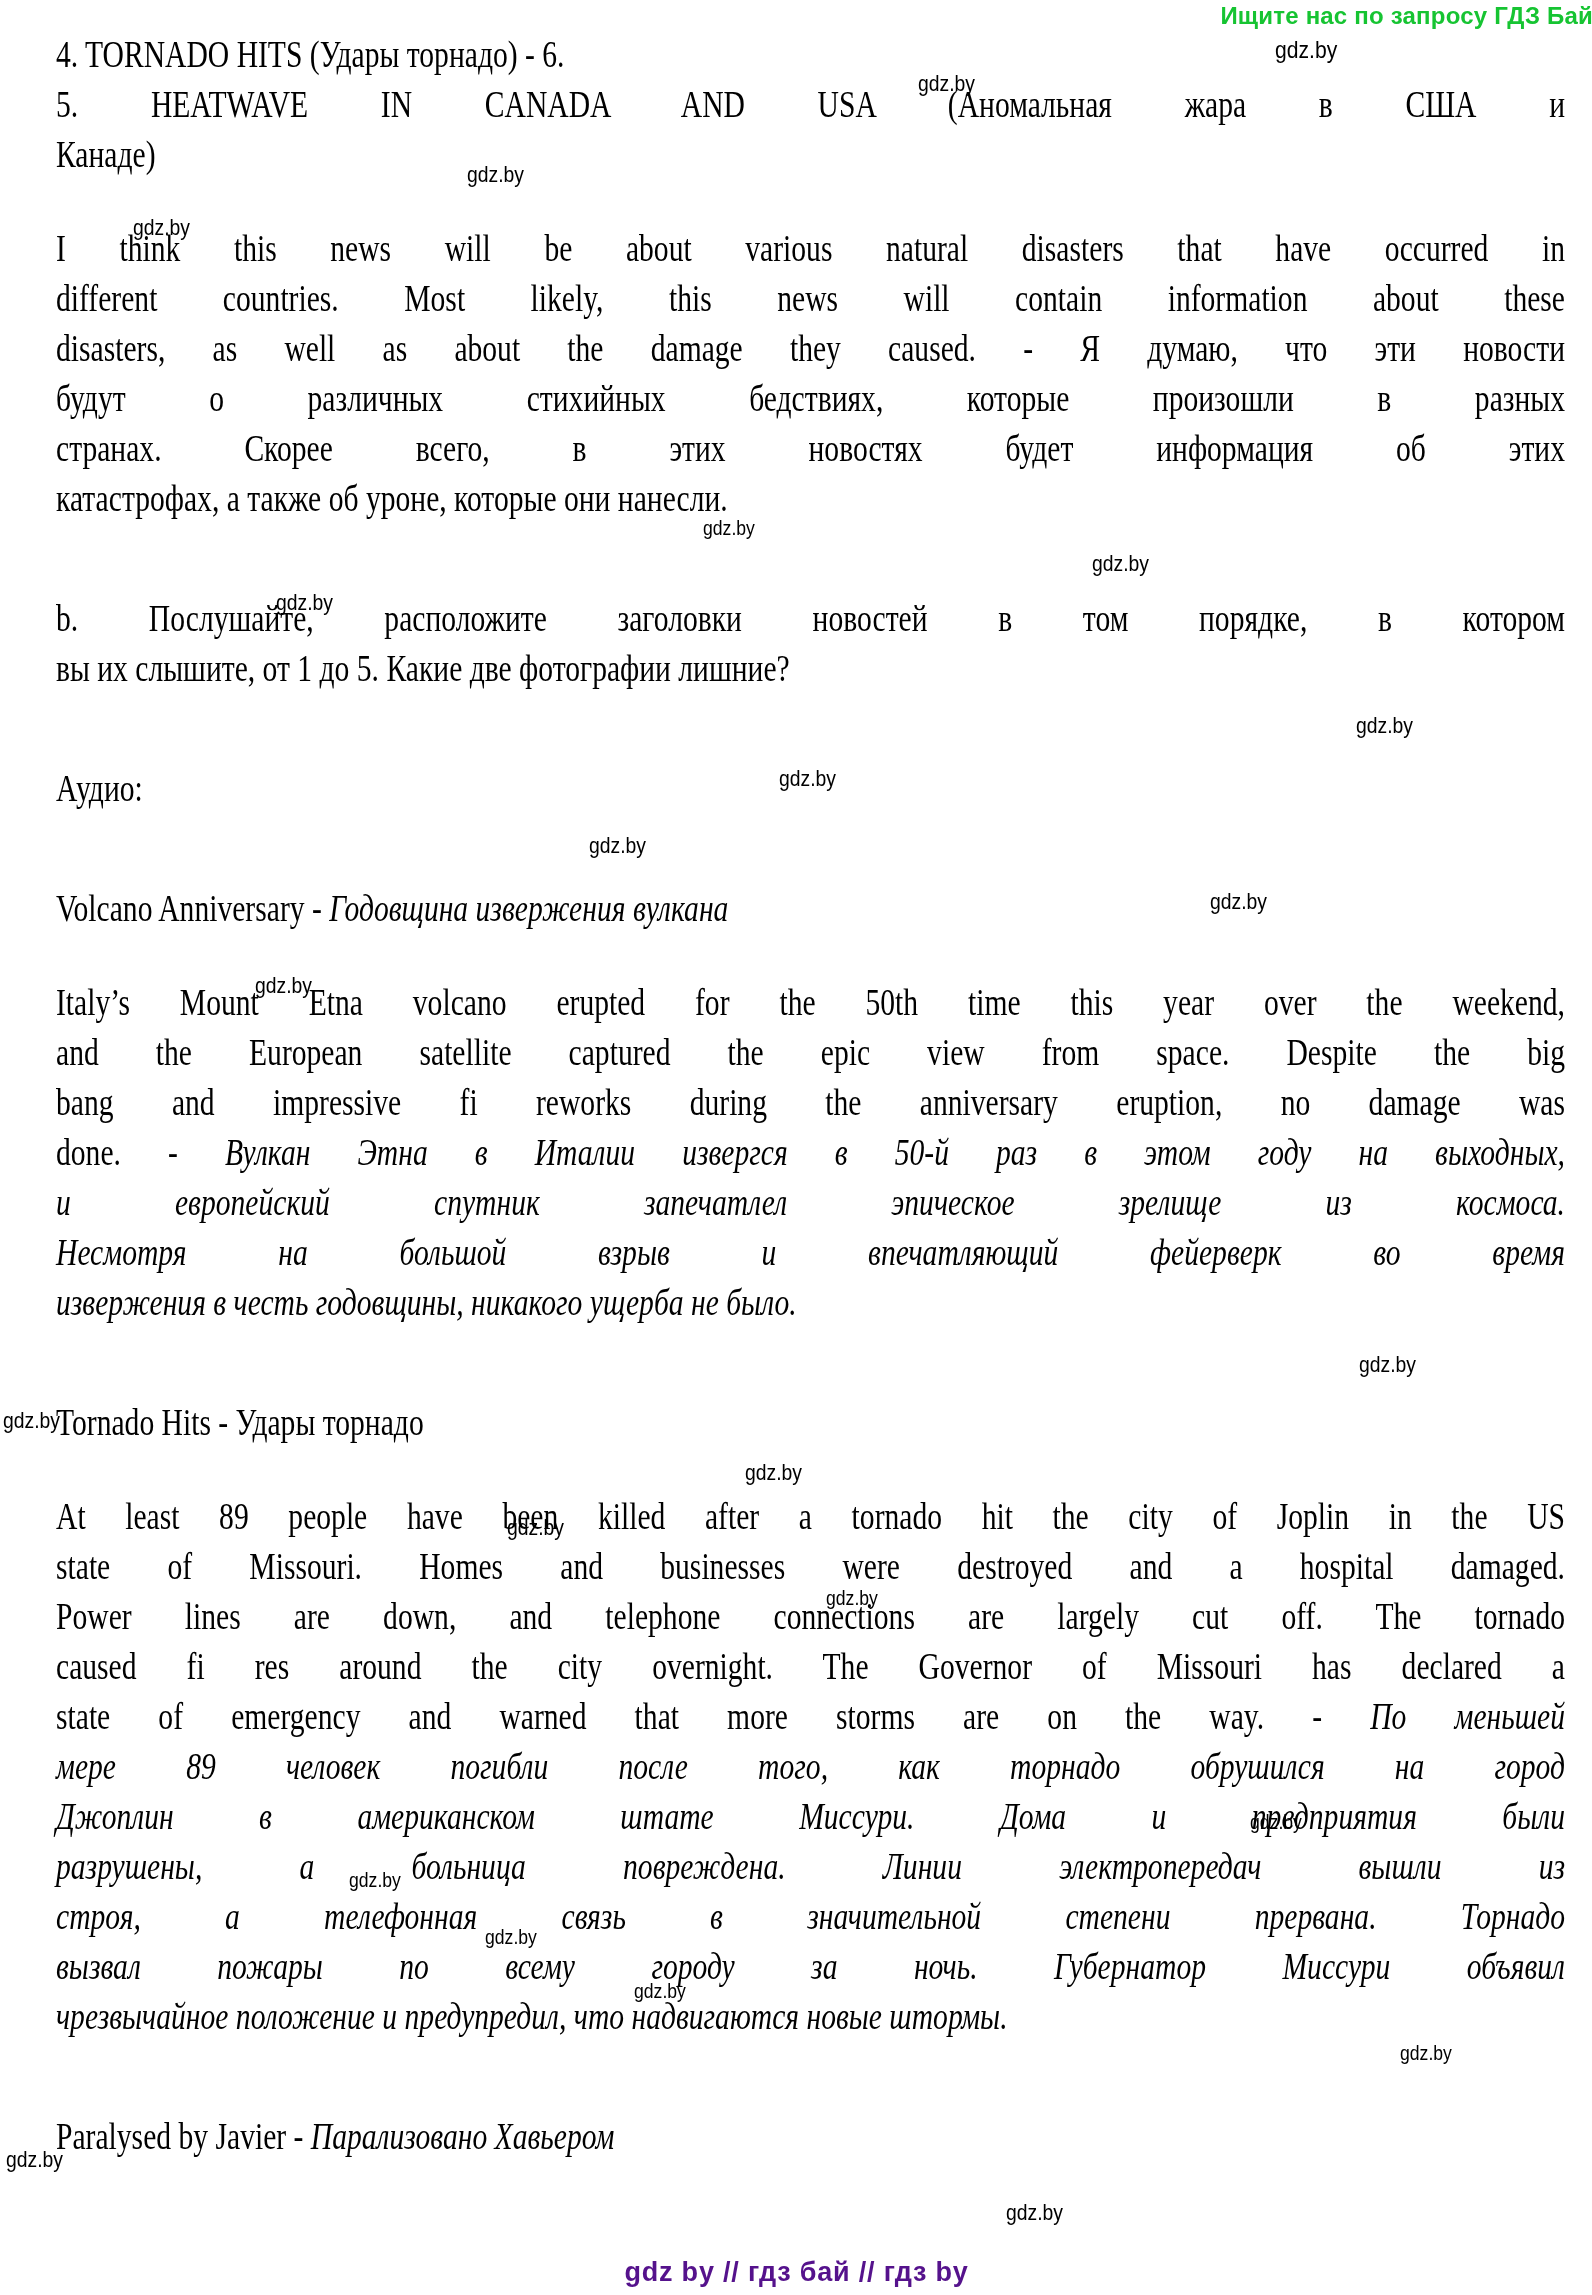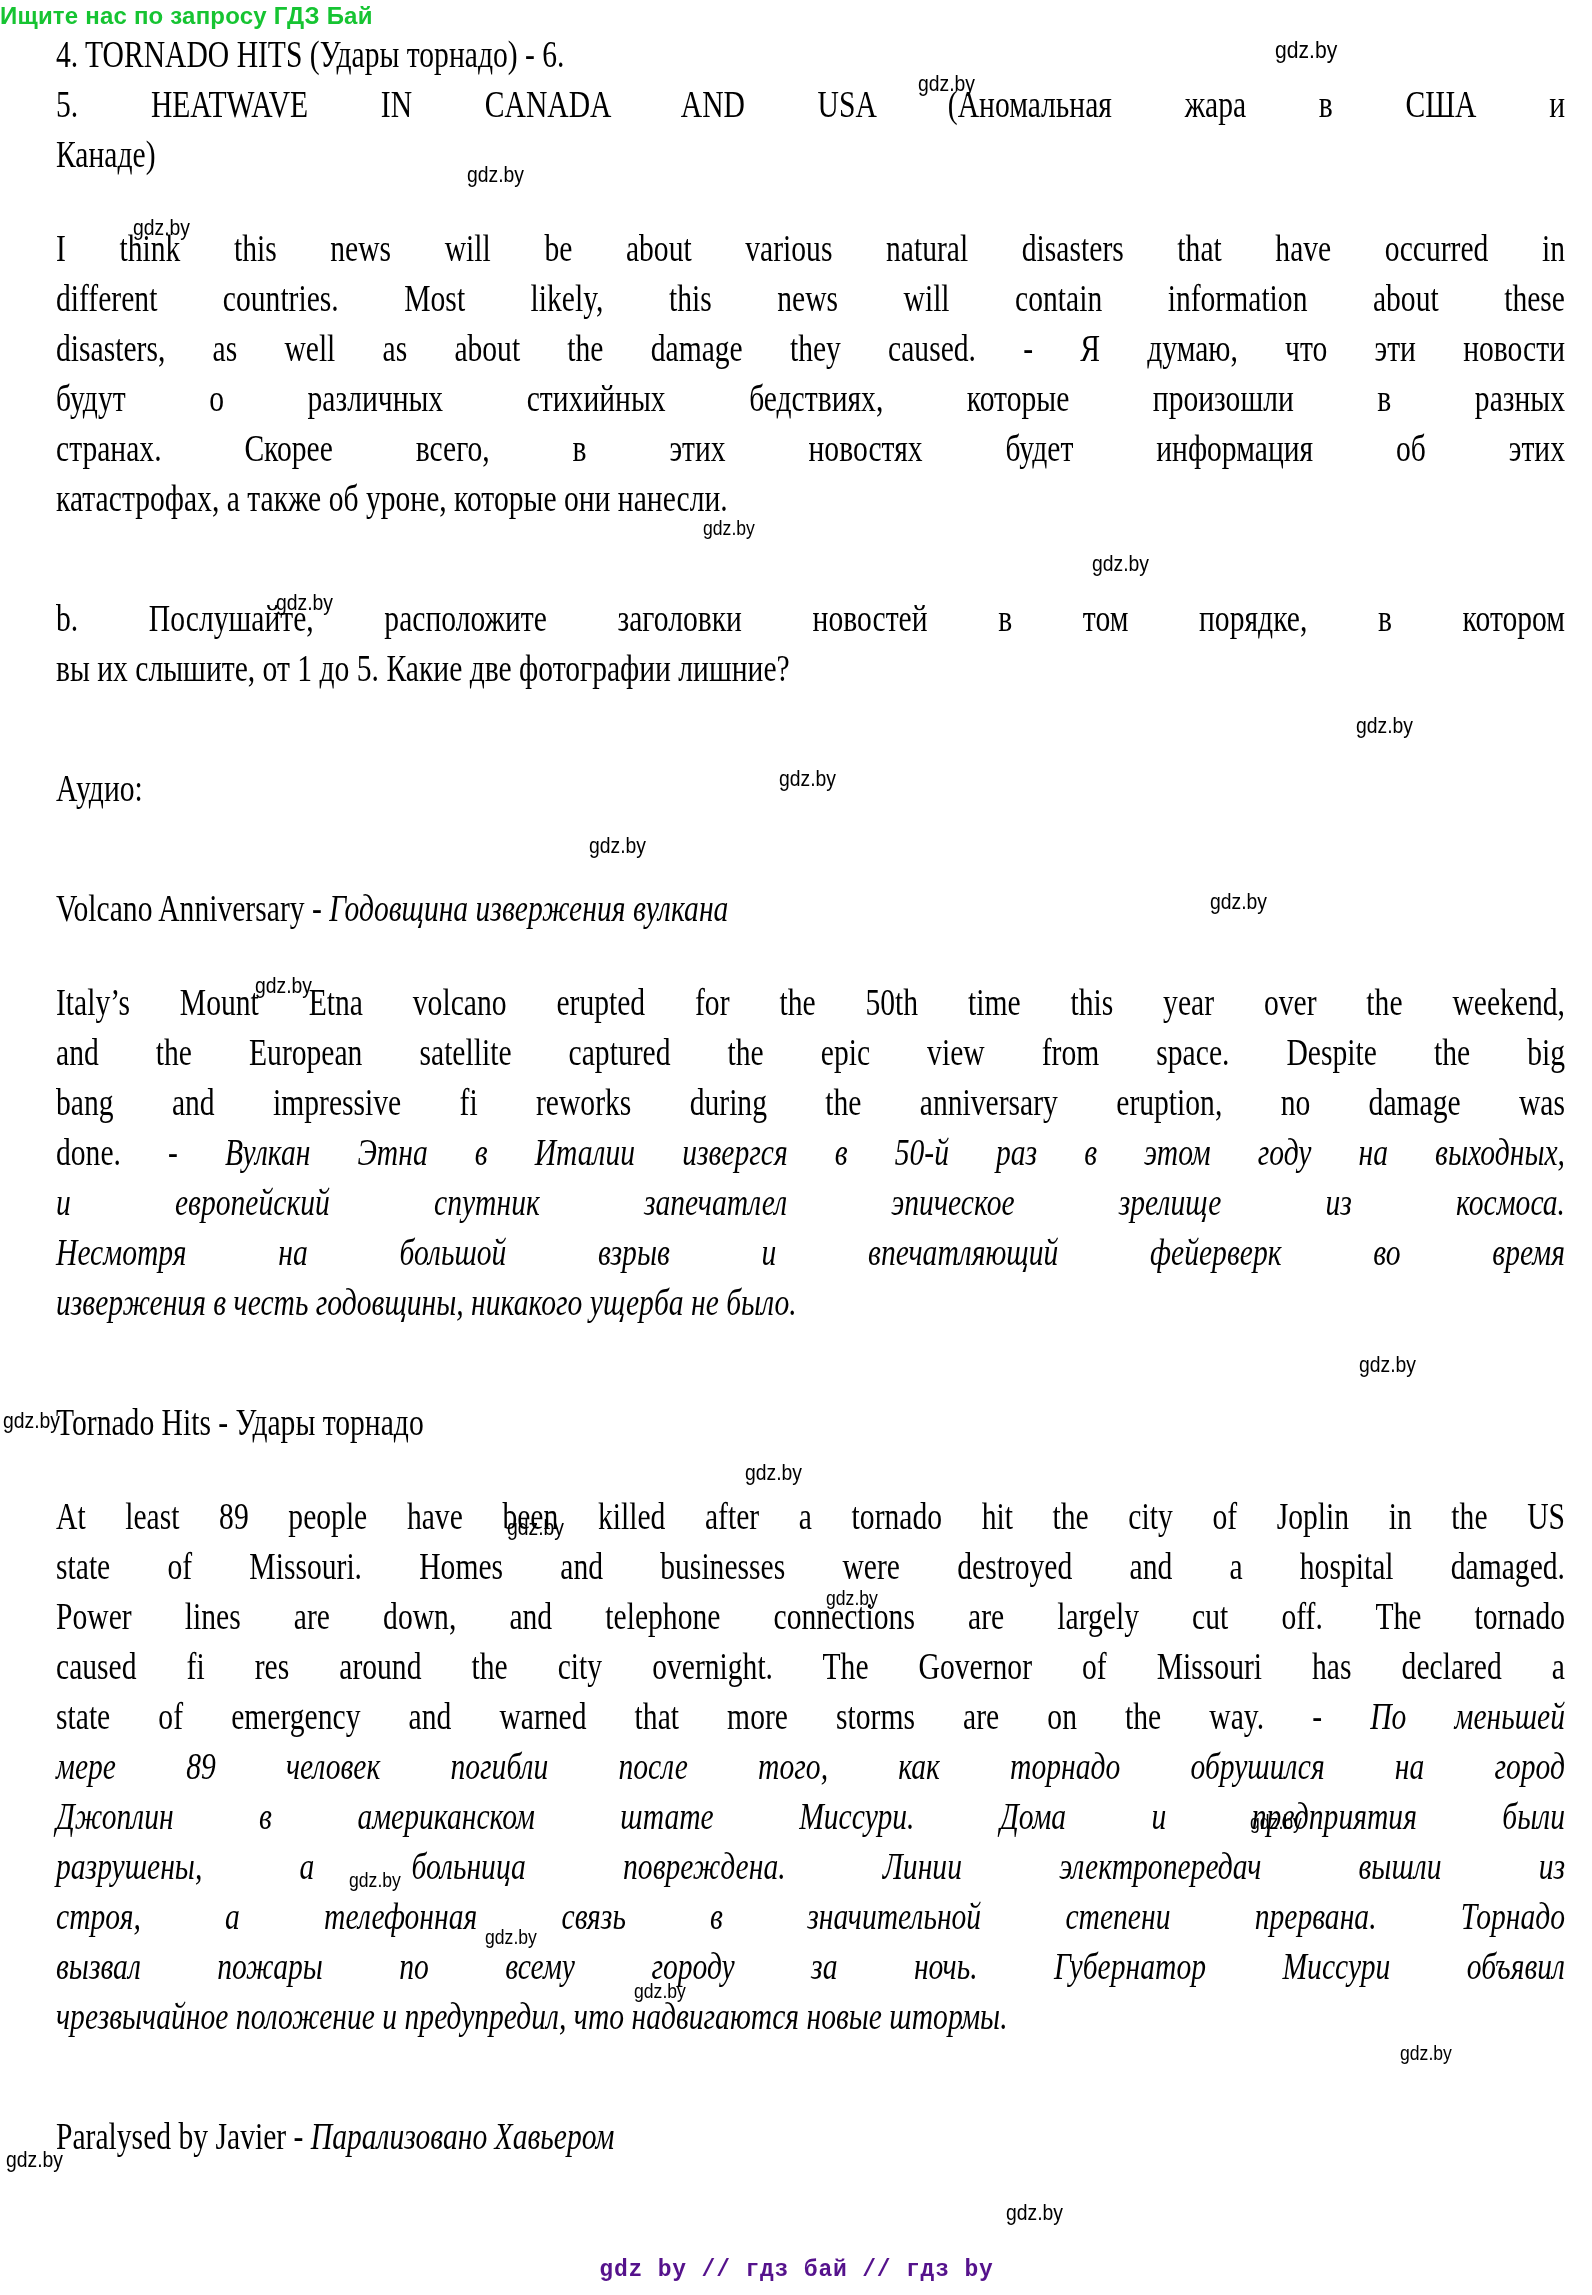--- a/index.html
+++ b/index.html
@@ -8,35 +8,35 @@
     background:#ffffff;
     font-family:"Liberation Serif",serif;
     position:relative;
     overflow:hidden;
   }
   .page{position:absolute;inset:0;}
 
   
   .promo{
     position:absolute;top:1.6px;left:0;width:1593px;
-    text-align:left;
+    text-align:right;
     font-family:"Liberation Sans",sans-serif;
     font-weight:bold;
     font-size:24px;
     color:#16c432;
     letter-spacing:0.2px;
   }
 
   
   .footer{
     position:absolute;top:2257px;left:0;width:1593px;
     text-align:center;
-    font-family:Liberation Mono, monospace;
+    font-family:Liberation Sans, sans-serif;
     font-weight:bold;
-    font-size:23px;
+    font-size:27px;
     color:#55128c;
     letter-spacing:0.8px;
   }
 
   
   .content{
     position:absolute;
     left:56px;top:30px;width:1509px;
   }
 

